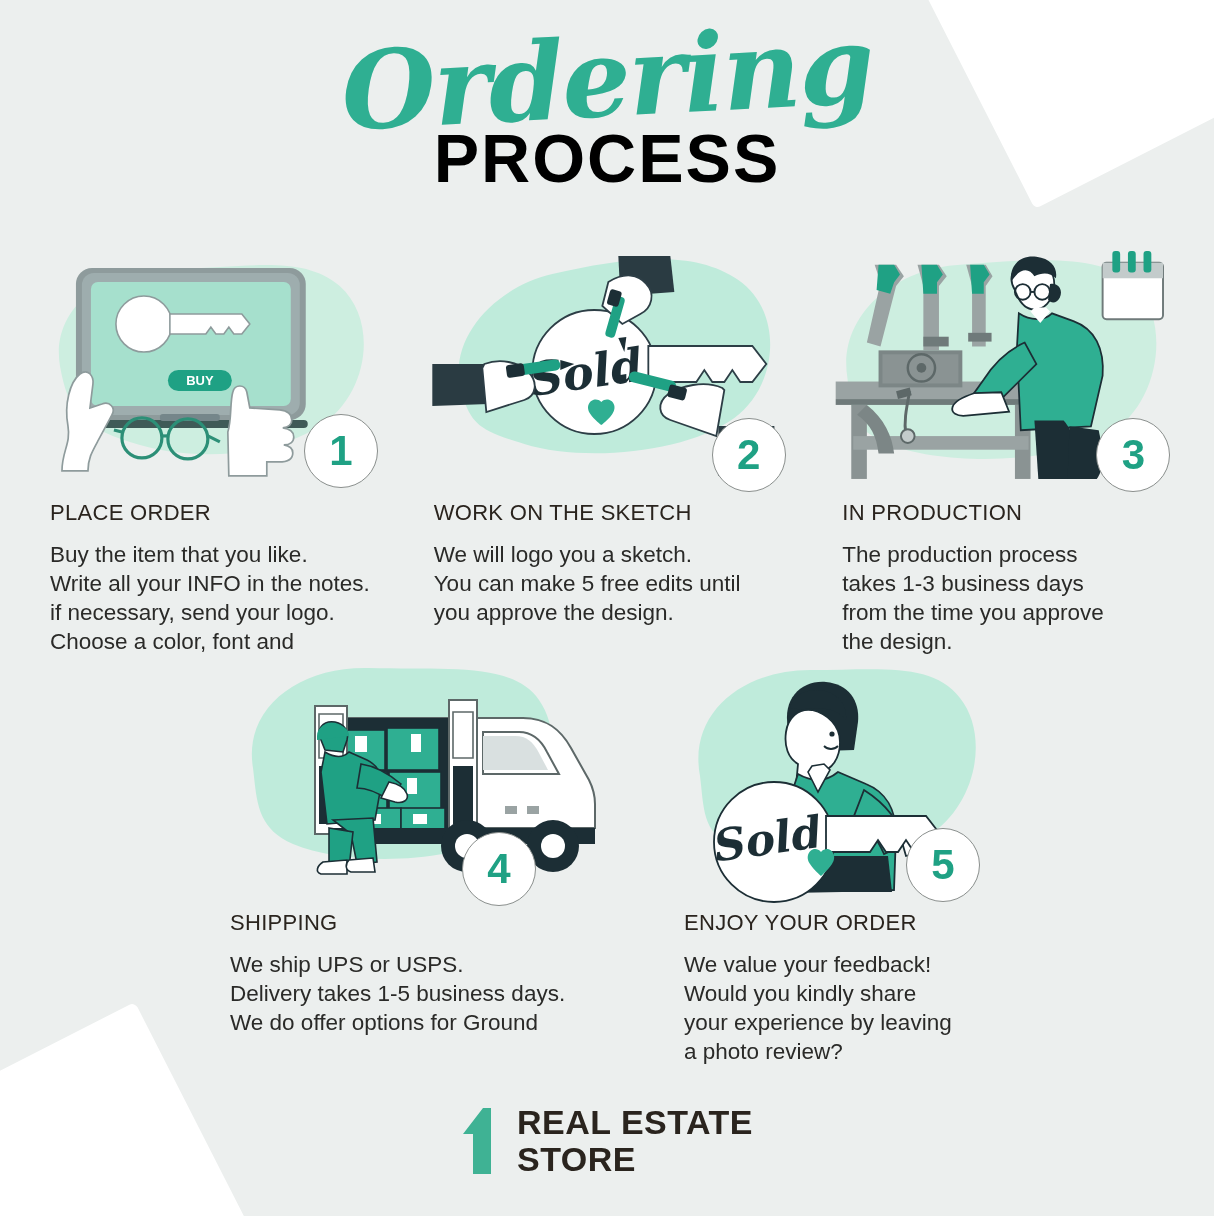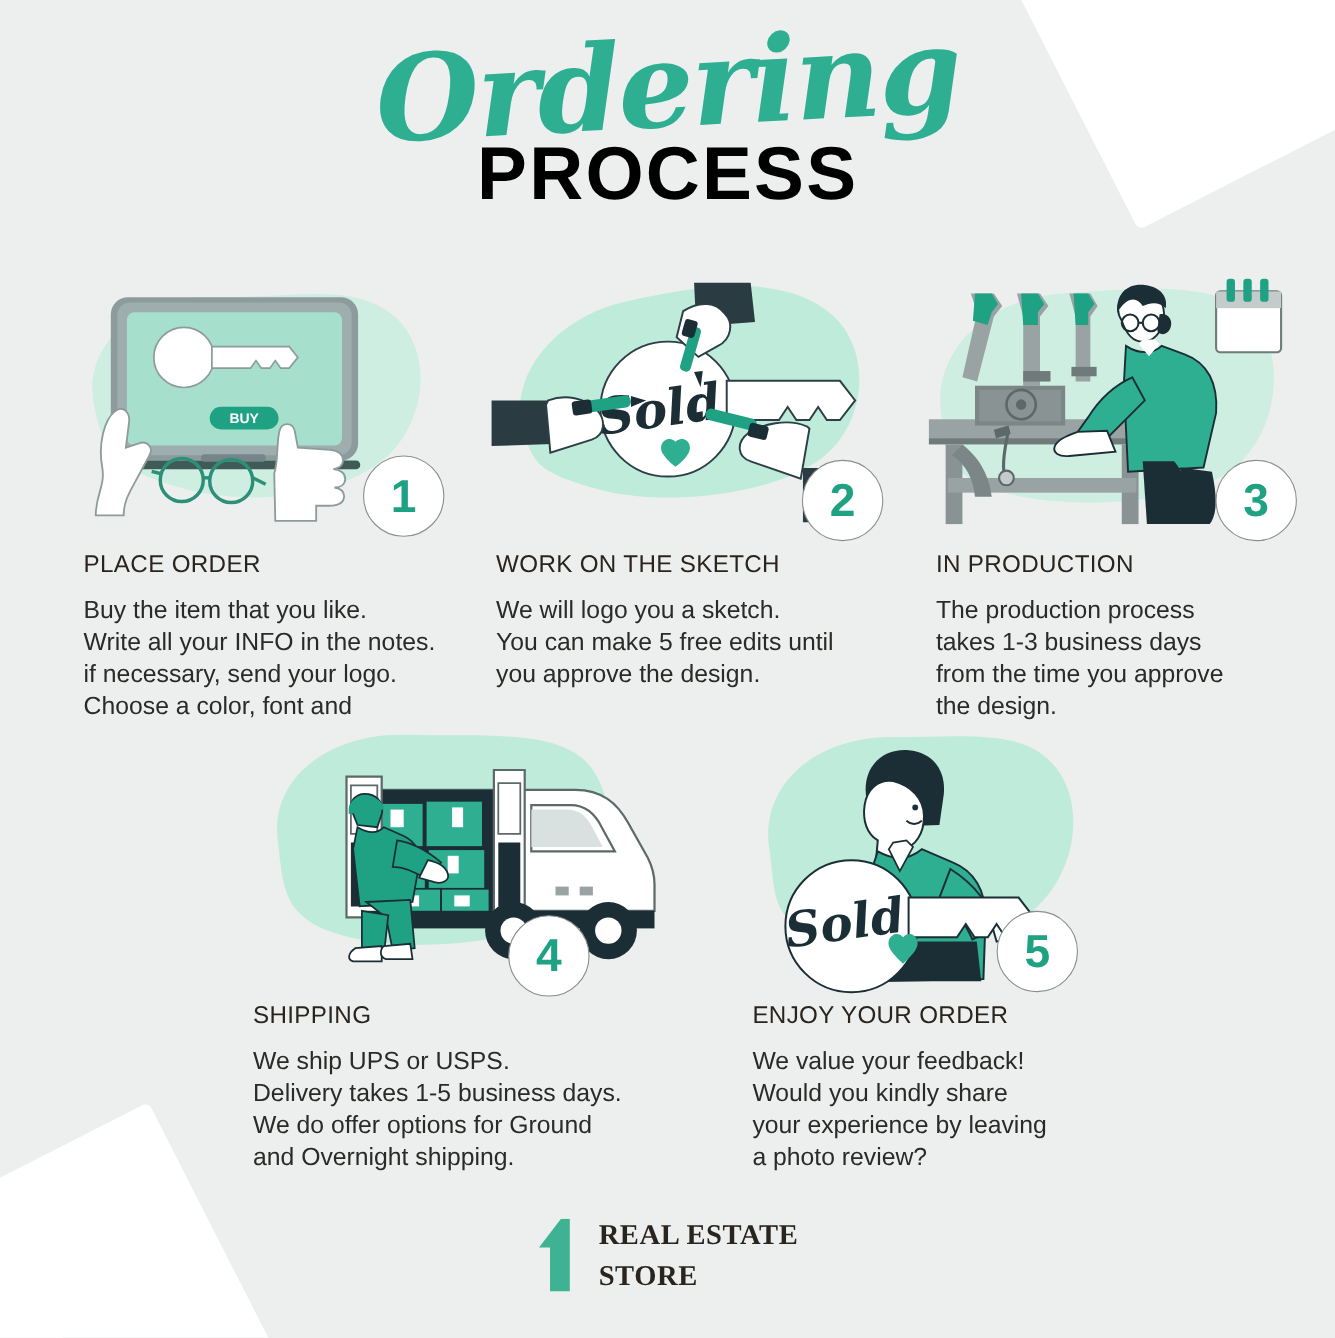--- a/index.html
+++ b/index.html
@@ -48,21 +48,21 @@
     font-weight:bold;
     font-size:68px;
     line-height:1.0;
     color:#000000;
     letter-spacing:2px;
     margin-top:2px;
   }
 
   
   .row{position:absolute;display:flex;}
-  .row-1{left:0;right:0;top:246px;justify-content:flex-start;padding-left:46px;}
+  .row-1{left:0;right:0;top:246px;justify-content:flex-start;padding-left:20px;}
   .row-2{left:0;right:0;top:656px;padding-left:200px;}
   .step{width:400px;margin-right:0;position:relative;}
   .step.s1{width:400px;}
   .step.s2{width:405px;}
   .step.s3{width:390px;}
   .step.s4{width:470px;}
   .step.s5{width:400px;}
 
   .art{
     position:relative;width:100%;height:236px;
@@ -106,22 +106,22 @@
   .s4 .step-title,.s4 .step-body{padding-left:30px;}
   .s5 .step-title,.s5 .step-body{padding-left:14px;}
 
   
   .footer{
     position:absolute;left:0;right:0;bottom:38px;
     display:flex;align-items:center;justify-content:center;
   }
   .logo-mark{width:42px;height:66px;margin-right:14px;flex:0 0 auto;}
   .logo-text{
-    font-family:Liberation Serif, serif;
-    font-weight:bold;font-size:26px;line-height:37px;
+    font-family:Liberation Sans, sans-serif;
+    font-weight:bold;font-size:34px;line-height:37px;
     color:#2A241E;letter-spacing:.5px;
   }
 </style>
 </head>
 <body>
 
 <div class="page">
 
   <div class="brush brush-tr"></div>
   <div class="brush brush-bl"></div>
@@ -335,21 +335,20 @@
             <path d="M114 204 c-4 4 -4 10 2 12 l24 0 l-2 -14 z" fill="#FFFFFF" stroke="#1C2E35" stroke-width="1.6"></path>
           </g>
         </svg>
         <div class="badge b4">4</div>
       </div>
       <div class="step-title">SHIPPING</div>
       <div class="step-body">
         <div>We ship UPS or USPS.</div>
         <div>Delivery takes 1-5 business days.</div>
         <div>We do offer options for Ground</div>
-        <div>and Overnight shipping.</div>
       </div>
     </div>
 
     <div class="step s5">
       <div class="art">
         <svg viewBox="0 0 400 236">
           <path d="M30 120 C18 56 74 14 140 14 C212 14 262 6 290 42 C320 80 306 150 258 180 C206 212 108 212 62 190 C32 176 34 152 30 120 Z" fill="#BFEBDB"></path>
           <g>
             <path d="M118 72 c-6 -30 14 -48 38 -46 c22 2 34 18 32 40 l-4 28 l-60 2 z" fill="#1C2E35"></path>
             <path d="M134 54 c14 -4 34 -2 42 10 c2 -18 -12 -30 -30 -30 c-14 0 -24 8 -26 18 z" fill="#1C2E35"></path>

